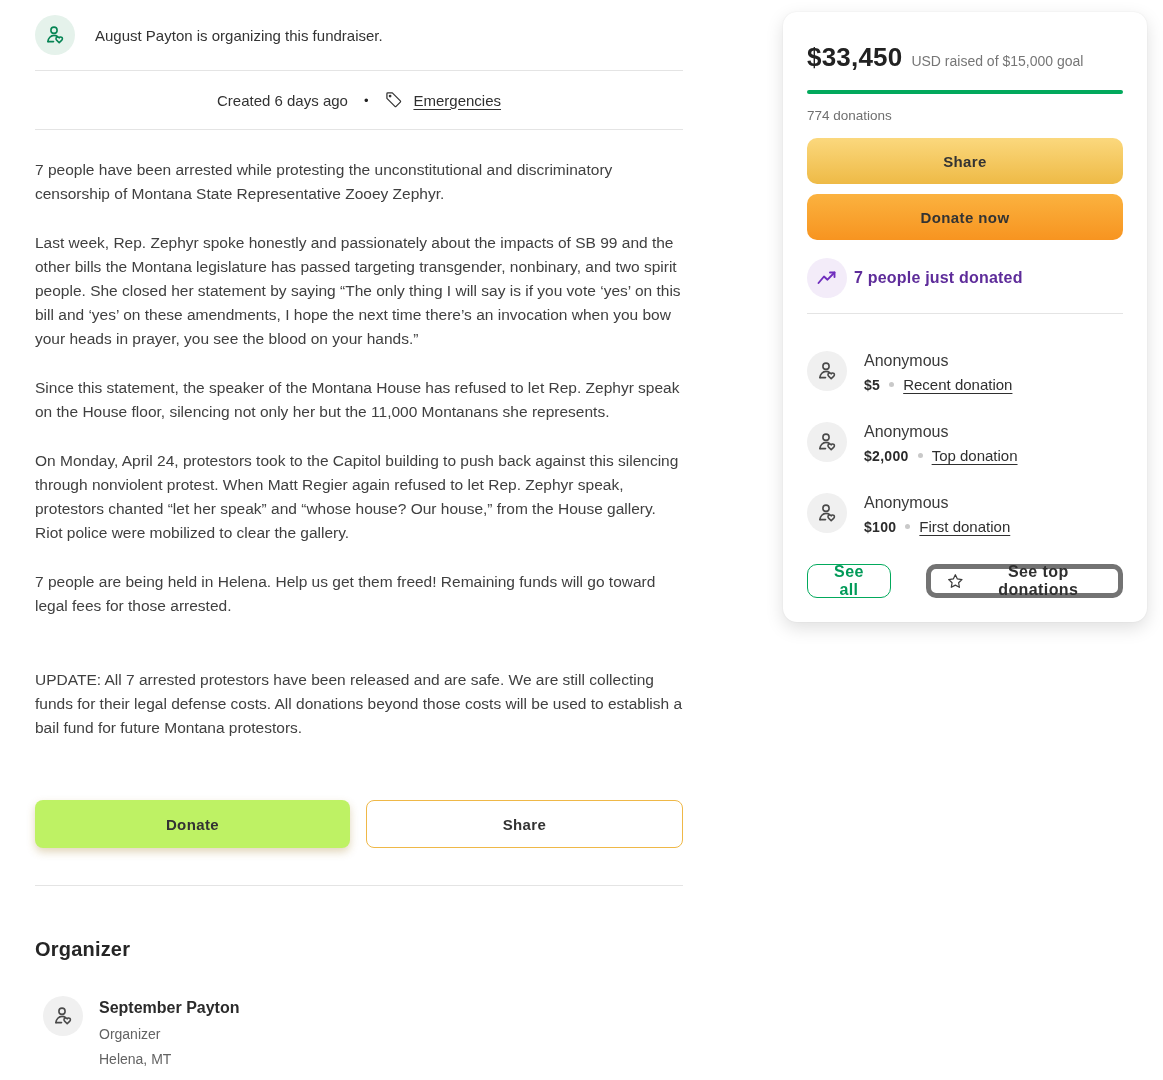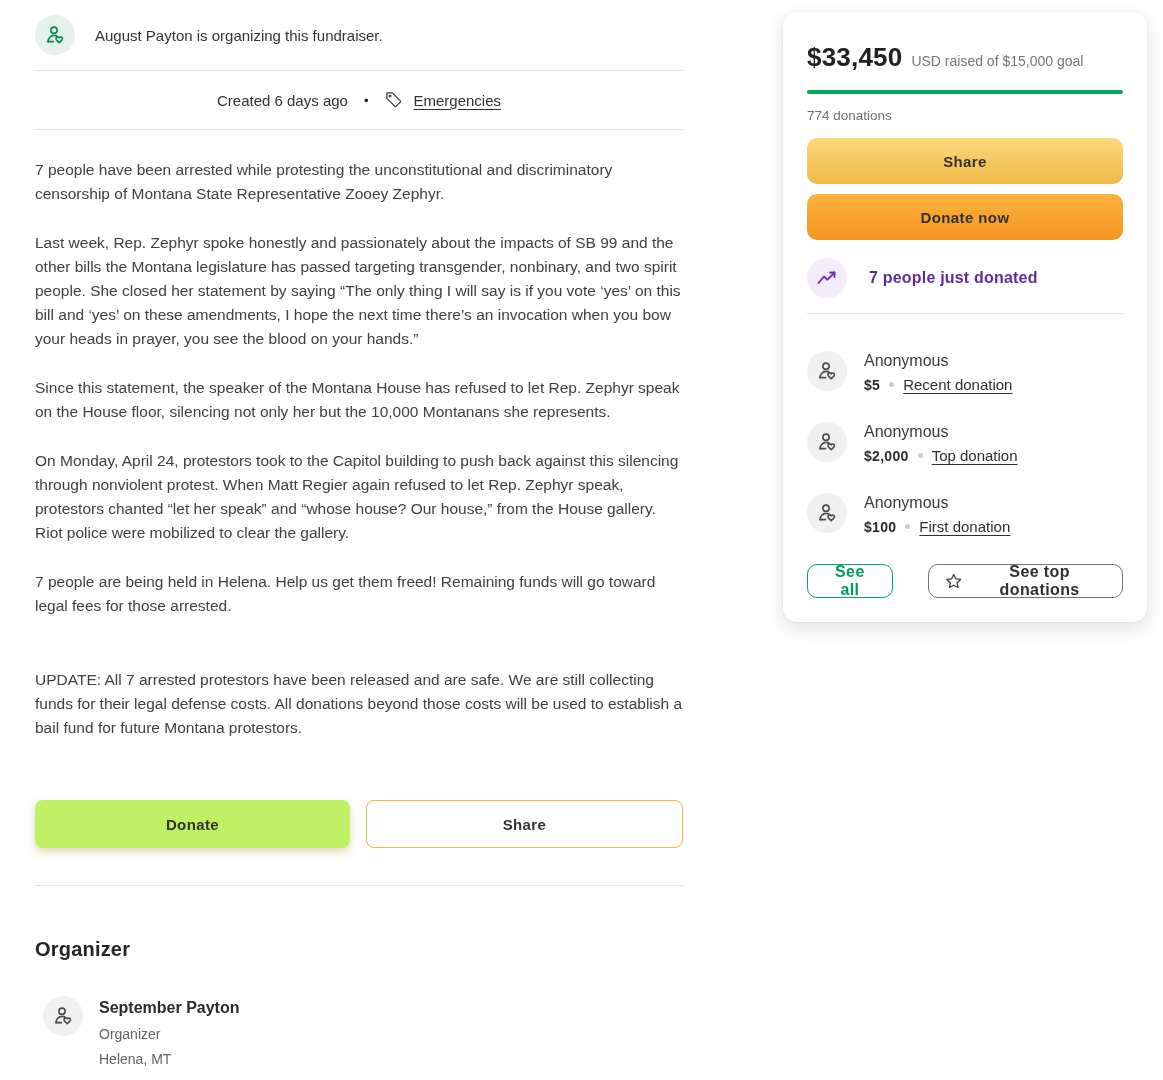--- a/index.html
+++ b/index.html
@@ -57,37 +57,37 @@
   .amount-caption { font-size:14px; color:#767676; }
   .progress { margin-top:17px; height:4px; border-radius:2px; background:#02a95c; }
   .donation-count { margin-top:14px; font-size:13.5px; color:#6f6f6f; }
 
   .btn-side { width:100%; height:46px; border-radius:10px; font-size:15px; }
   .btn-share-side { margin-top:15px;
     background:linear-gradient(180deg,#fbd87d 0%,#eeba46 100%); }
   .btn-donate-side { margin-top:10px;
     background:linear-gradient(180deg,#fbb23f 0%,#f79420 100%); }
 
-  .activity-row { margin-top:18px; display:flex; align-items:center; gap:22px; cursor:pointer; }
+  .activity-row { margin-top:18px; display:flex; align-items:center; gap:7px; cursor:pointer; }
   .activity-text { font-size:16px; font-weight:bold; color:#5e2c9a; letter-spacing:.2px; }
   .card hr.divider { margin-top:15px; }
 
   .donation-list { margin-top:37px; }
   .donation-row { display:flex; gap:17px; margin-bottom:29px; }
   .donor-name { font-size:16px; color:#3a3a3a; margin-top:1px; }
   .donation-line { display:flex; align-items:center; gap:9px; margin-top:6px; }
   .donation-amount { font-size:14px; font-weight:bold; color:#2b2b2b; letter-spacing:.3px; }
   .sep-dot { width:5px; height:5px; border-radius:50%; background:#c9c9c9; }
   .donation-tag { font-size:15px; }
 
   .card-buttons { display:flex; gap:35px; margin-top:20px; }
   .btn-see-all { height:34px; padding:0 17px; border-radius:10px; background:#fff;
     border:1.6px solid #02a95c; color:#019a58; font-size:16px; }
   .btn-see-top { height:34px; padding:0 15px; border-radius:10px; background:#fff;
-    border:1px solid #737373; color:#2f2f2f; font-size:16px; gap:9px; }
+    border:5px solid #737373; color:#2f2f2f; font-size:16px; gap:9px; }
   .btn-see-top svg { width:21px; height:21px; color:#3d3d3d; }
 </style>
 </head>
 <body>
 
 <div class="page">
 
   <div class="main">
 
     <div class="banner-row">
@@ -112,21 +112,21 @@
         <circle cx="7.3" cy="7.3" r="0.9"></circle>
       </svg>
       <a class="plain-link">Emergencies</a>
     </div>
 
     <hr class="divider">
 
     <div class="story">
       <p>7 people have been arrested while protesting the unconstitutional and discriminatory censorship of Montana State Representative Zooey Zephyr.</p>
       <p>Last week, Rep. Zephyr spoke honestly and passionately about the impacts of SB 99 and the other bills the Montana legislature has passed targeting transgender, nonbinary, and two spirit people. She closed her statement by saying “The only thing I will say is if you vote ‘yes’ on this bill and ‘yes’ on these amendments, I hope the next time there’s an invocation when you bow your heads in prayer, you see the blood on your hands.”</p>
-      <p>Since this statement, the speaker of the Montana House has refused to let Rep. Zephyr speak on the House floor, silencing not only her but the 10,000 Montanans she represents.</p>
+      <p>Since this statement, the speaker of the Montana House has refused to let Rep. Zephyr speak on the House floor, silencing not only her but the 11,000 Montanans she represents.</p>
       <p>On Monday, April 24, protestors took to the Capitol building to push back against this silencing through nonviolent protest. When Matt Regier again refused to let Rep. Zephyr speak, protestors chanted “let her speak” and “whose house? Our house,” from the House gallery. Riot police were mobilized to clear the gallery.</p>
       <p>7 people are being held in Helena. Help us get them freed! Remaining funds will go toward legal fees for those arrested.</p>
       <p class="update">UPDATE: All 7 arrested protestors have been released and are safe. We are still collecting funds for their legal defense costs. All donations beyond those costs will be used to establish a bail fund for future Montana protestors.</p>
     </div>
 
     <div class="cta-row">
       <button class="btn btn-donate-main">Donate</button>
       <button class="btn btn-share-main">Share</button>
     </div>
 

